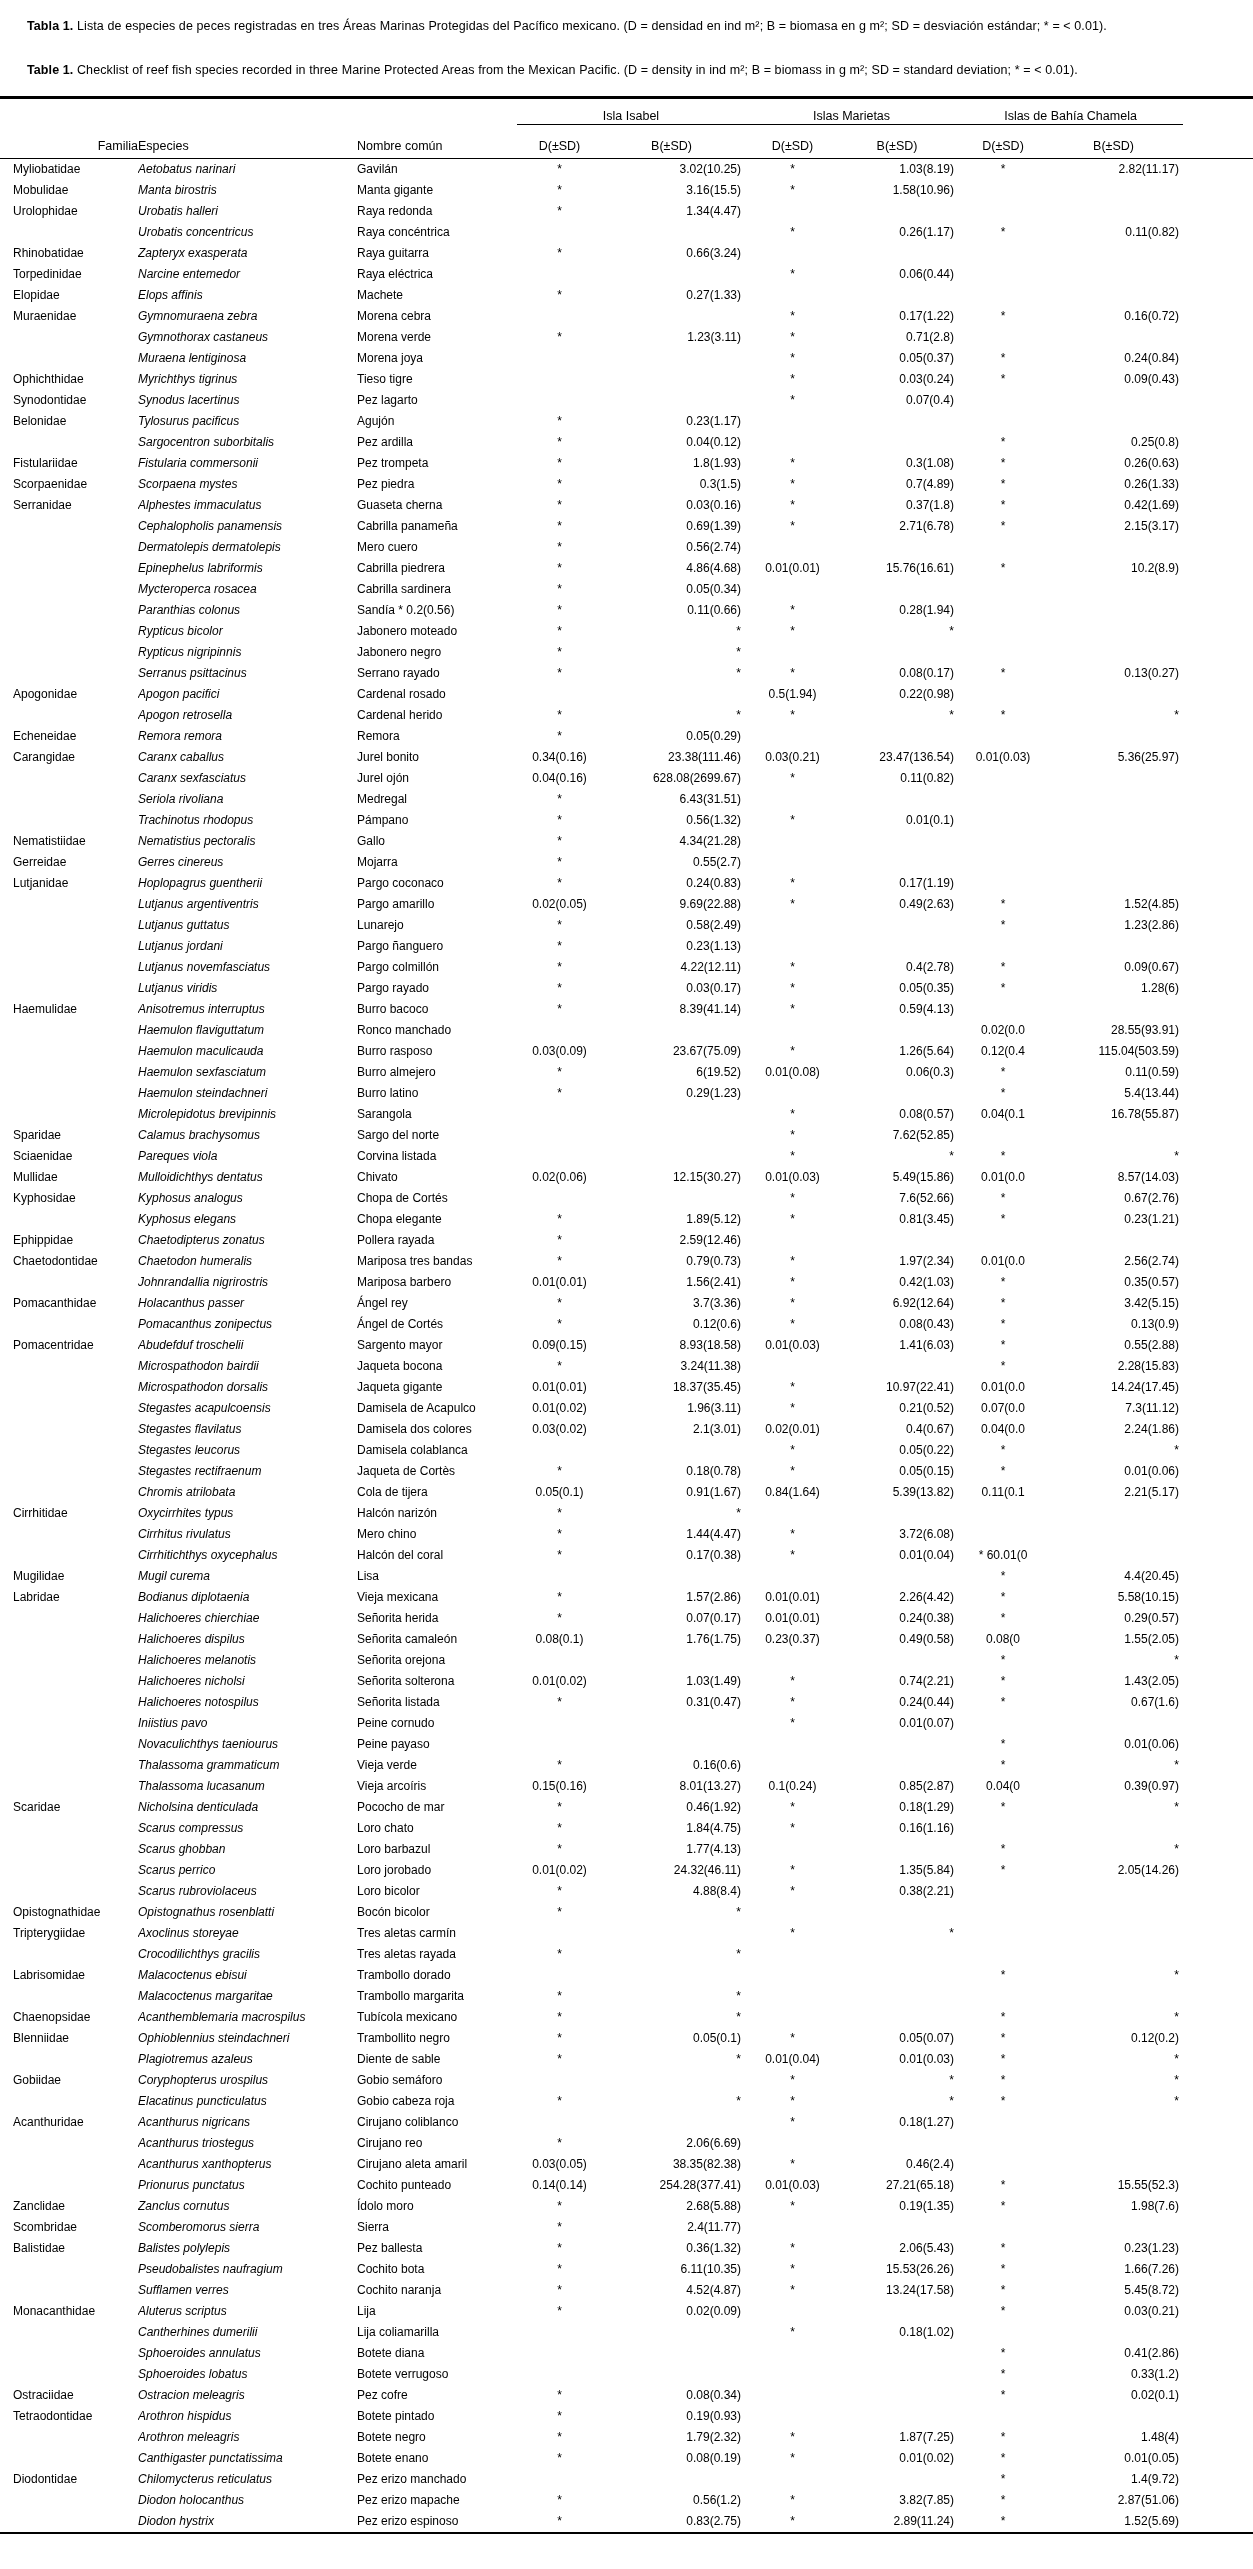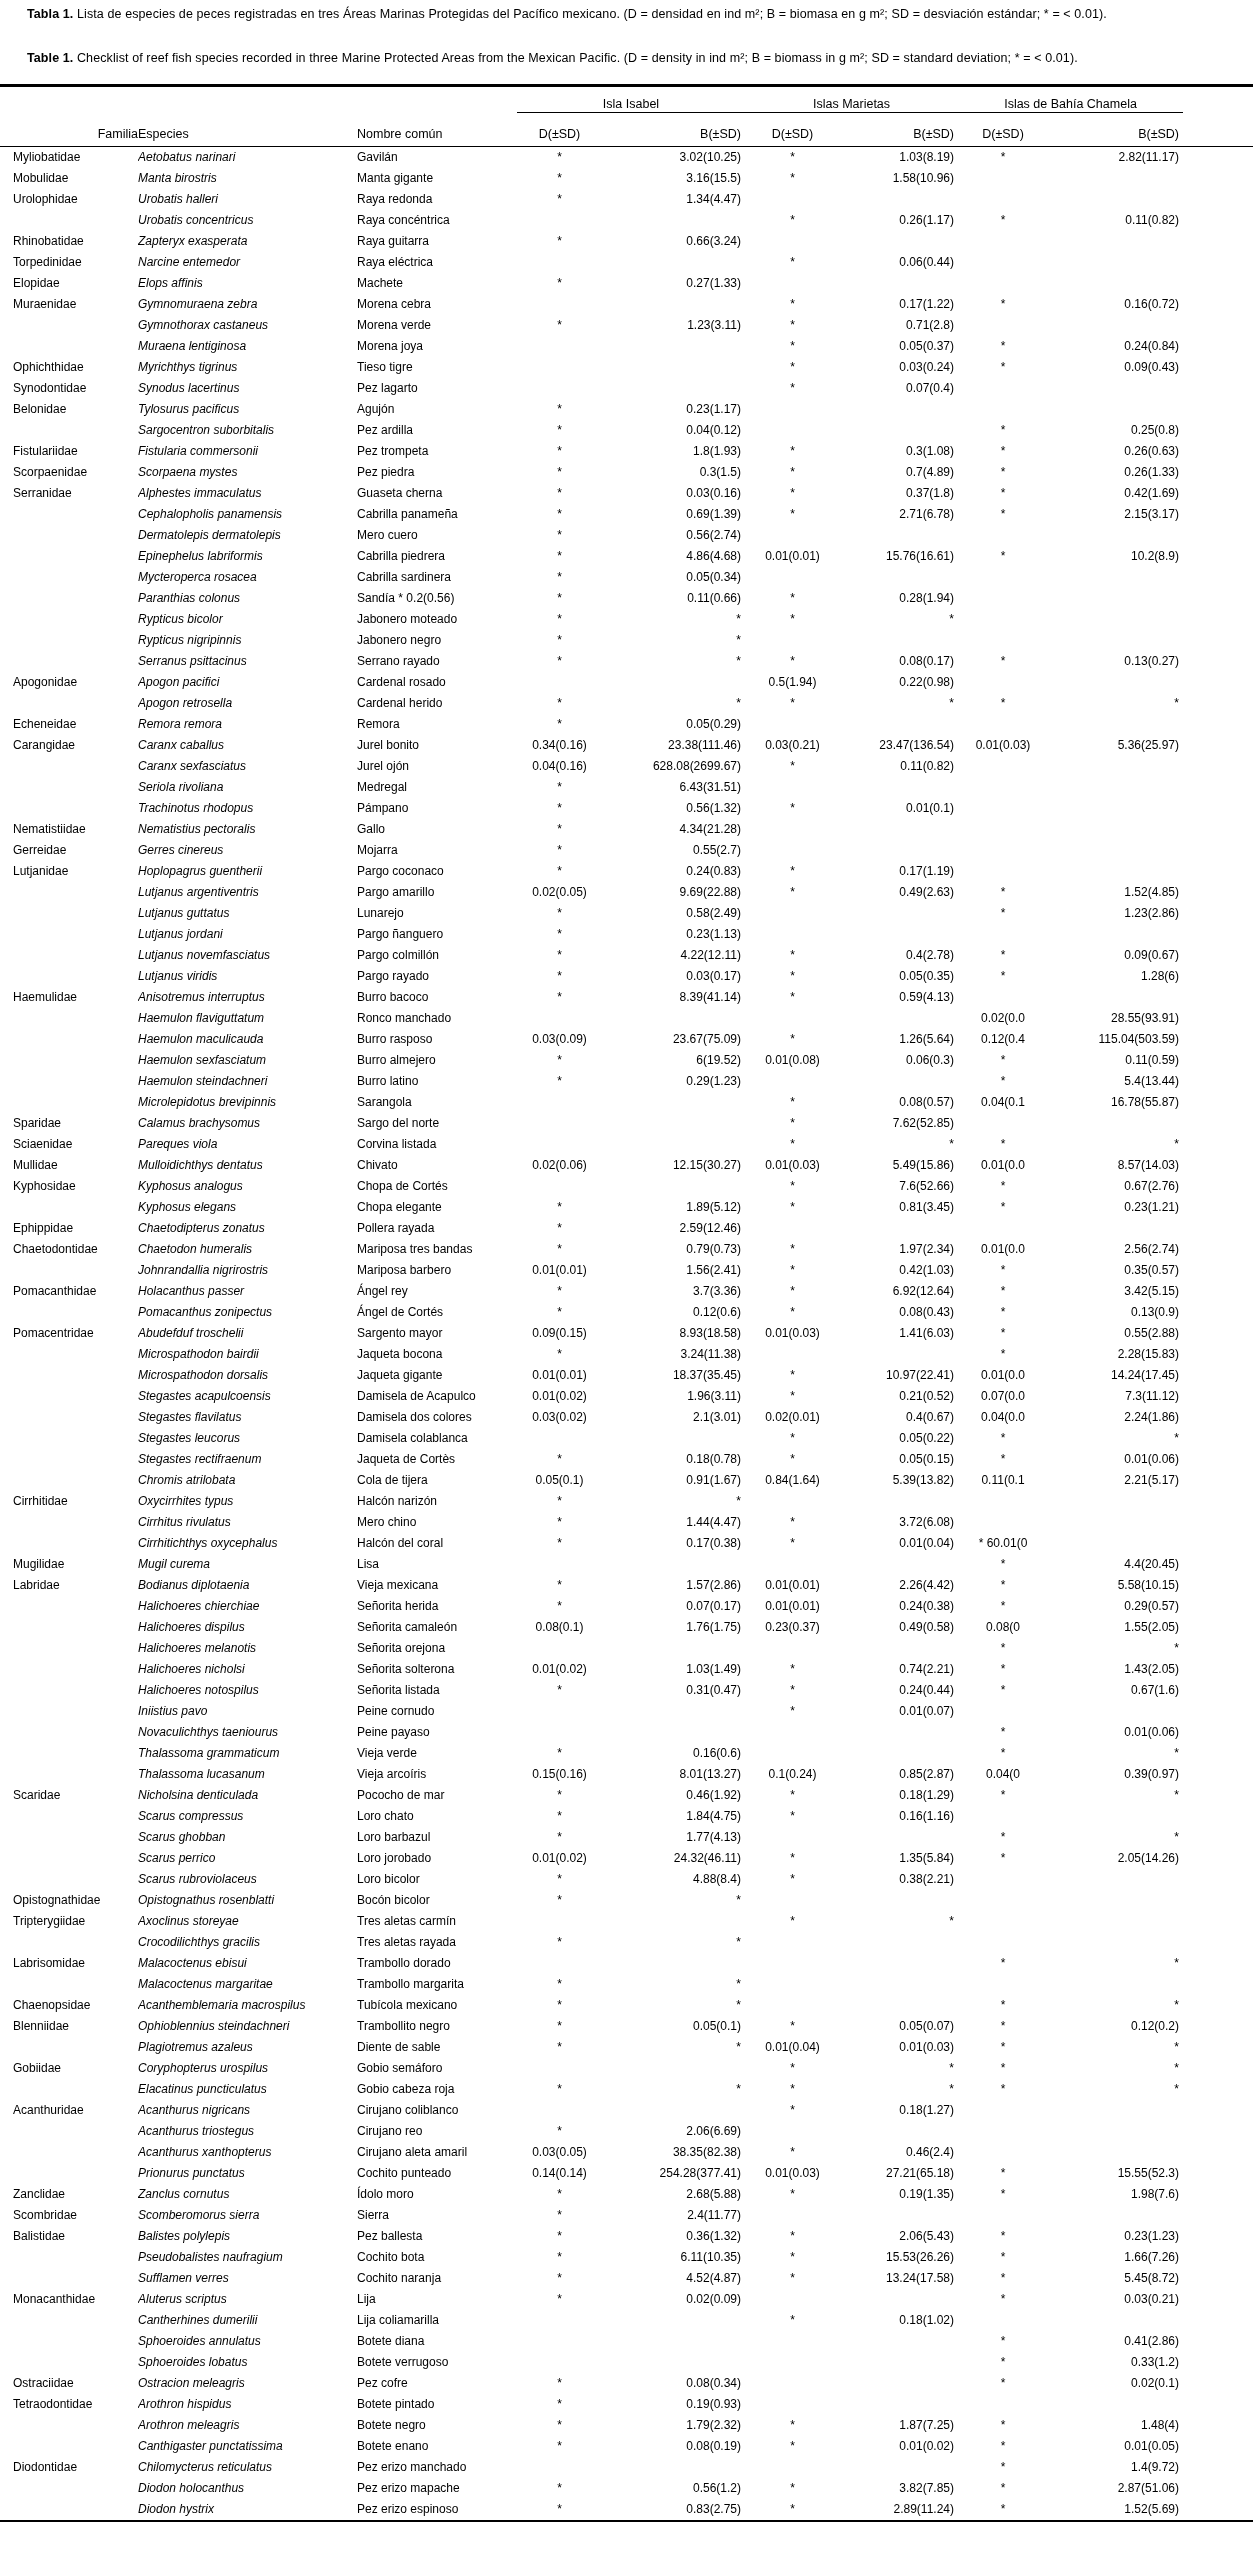--- a/index.html
+++ b/index.html
@@ -1,28 +1,28 @@
 <!DOCTYPE html>
 <html><head>
 <meta charset="utf-8">
 <style>
   html,body{margin:0;padding:0;background:#ffffff;color:#000;}
   body{width:1253px;min-height:2569px;font-family:"Liberation Sans",sans-serif;-webkit-font-smoothing:antialiased;}
   .page{width:1253px;}
   .caption{margin:0 34px 0 27px;font-size:12.5px;line-height:1.62;letter-spacing:.1px;}
-  .caption.first{padding-top:4px;}
+  .caption.first{padding-top:16px;}
   .caption.second{margin-top:24px;}
   .caption b{font-weight:bold;}
   table.species{border-collapse:collapse;table-layout:fixed;width:1253px;margin-top:15px;border-top:3px solid #000;border-bottom:2px solid #000;}
   thead th{font-weight:normal;vertical-align:bottom;}
   tr.groups th{font-size:12.5px;height:24px;padding:0 0 1px;}
   tr.groups th.group{text-align:center;border-bottom:1px solid #000;}
   tr.cols th{font-size:12.5px;height:26px;padding:2px 0 5px;border-bottom:1.5px solid #000;text-align:left;}
   tr.cols th.dhead{text-align:center;}
-  tr.cols th.bhead{text-align:right;padding-right:4px;}
+  tr.cols th.bhead{text-align:center;padding-right:4px;}
   tr.cols th.fam{padding-left:13px;text-align:right;}
   tbody td{height:21px;line-height:21px;font-size:12px;padding:0;white-space:nowrap;overflow:hidden;vertical-align:middle;}
   td.fam{padding-left:13px;}
   td.sp{font-style:italic;}
   td.com{padding-left:0;}
   td.dcol{text-align:center;}
   td.bcol{text-align:right;padding-right:4px;}
 </style>
 </head>
 <body>

